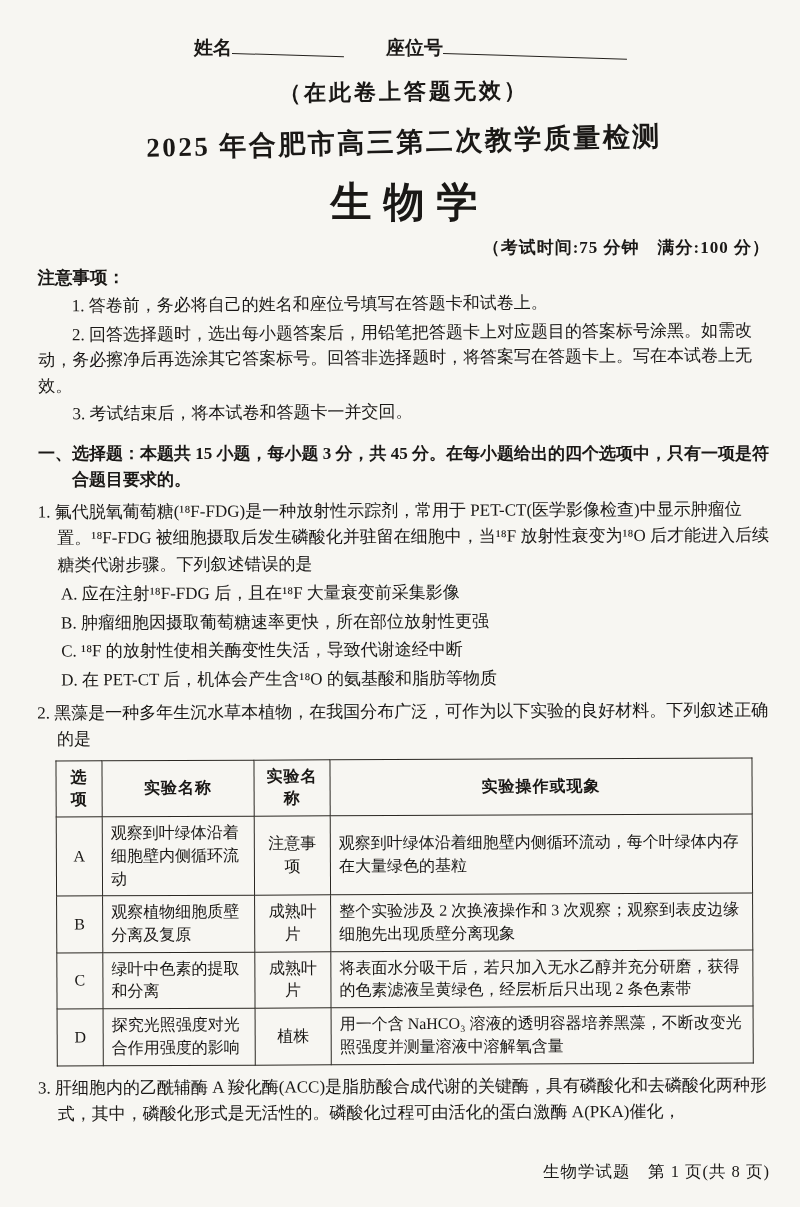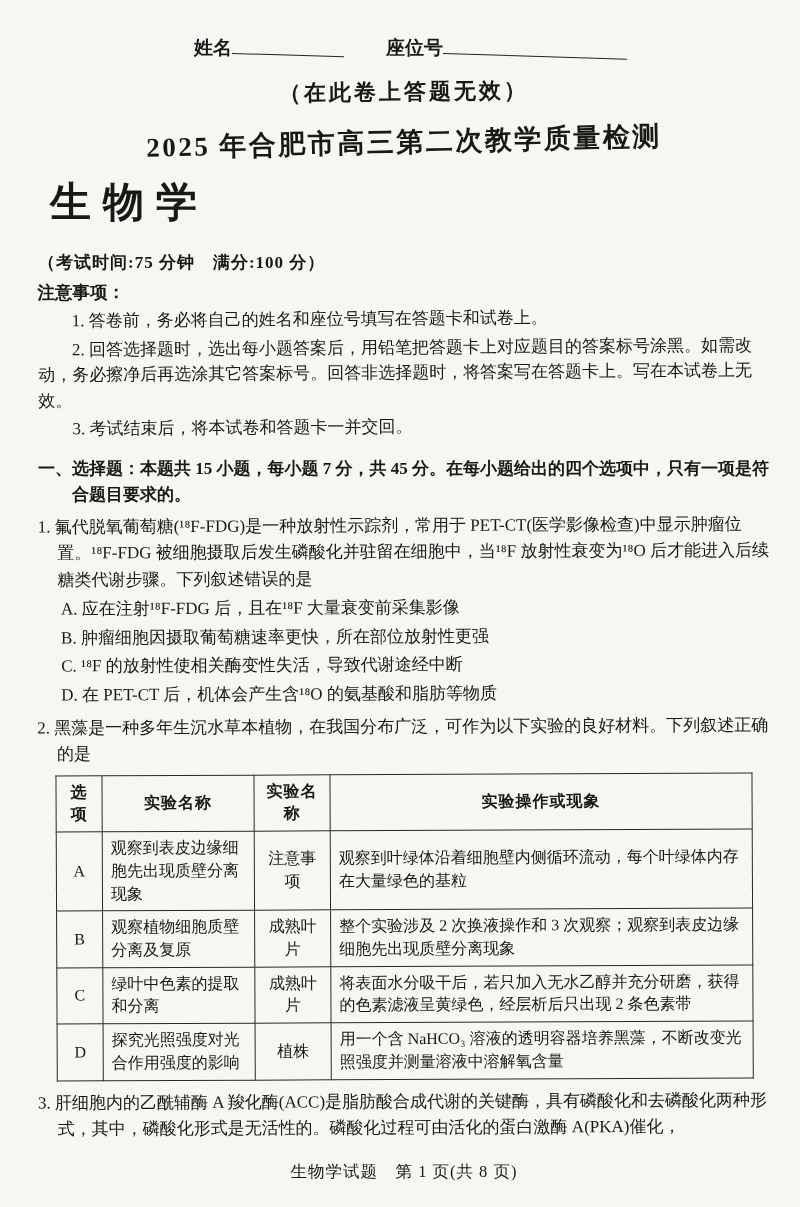--- a/index.html
+++ b/index.html
@@ -15,41 +15,41 @@
     display:flex;flex-direction:column;
     font-size:17px;line-height:1.5;
   }
   
   .name-row{margin-left:156px;font-size:19px;font-weight:700;white-space:nowrap;}
   .ul{display:inline-block;border-bottom:1.8px solid #24211e;height:0.95em;}
   .ul-name{width:112px;margin-right:42px;transform:rotate(1.6deg);transform-origin:left bottom;}
   .ul-seat{width:184px;transform:rotate(1.8deg);transform-origin:left bottom;}
   .invalid{text-align:center;font-weight:700;font-size:22px;margin-top:12px;letter-spacing:3px;transform:rotate(-0.7deg);}
   .title{text-align:center;font-weight:700;font-size:27px;margin-top:14px;letter-spacing:2.5px;transform:rotate(-1.3deg);}
-  .subject{text-align:left;font-weight:700;font-size:41px;margin-top:10px;letter-spacing:12px;text-indent:12px;}
-  .exam-info{text-align:left;font-weight:700;font-size:17px;margin-top:16px;letter-spacing:1px;}
+  .subject{text-align:center;font-weight:700;font-size:41px;margin-top:10px;letter-spacing:12px;text-indent:12px;}
+  .exam-info{text-align:right;font-weight:700;font-size:17px;margin-top:1px;letter-spacing:1px;}
   
   .notice{margin-top:2px;transform:rotate(-0.4deg);}
   .notice-head{font-weight:700;font-size:17.5px;}
   .notice p{margin:3px 0;text-indent:2em;}
   
   .section-head{font-weight:700;margin:13px 0 0;padding-left:2em;text-indent:-2em;line-height:1.55;}
   .q{margin-top:3px;transform:rotate(-0.25deg);}
   .stem{margin:2px 0;padding-left:1.15em;text-indent:-1.15em;line-height:1.55;}
   .qnum{margin-right:0.25em;}
   .opt{margin:3px 0;padding-left:1.35em;line-height:1.5;}
   
   table{border-collapse:collapse;margin:7px 0 4px 18px;table-layout:fixed;width:696px;
         font-size:16px;line-height:1.42;}
   th,td{border:1.7px solid #2b2823;padding:5px 8px;vertical-align:middle;}
   th{font-weight:600;text-align:center;letter-spacing:1px;}
   td.c{text-align:center;}
   td{text-align:left;}
   
-  .footer{margin-top:auto;text-align:center;font-size:16.5px;letter-spacing:1px;}
+  .footer{margin-top:auto;text-align:right;font-size:16.5px;letter-spacing:1px;}
 </style>
 </head>
 <body>
 
 <div class="sheet">
 
   <div class="name-row">
     <span>姓名</span><span class="ul ul-name"></span><span>座位号</span><span class="ul ul-seat"></span>
   </div>
 
@@ -61,21 +61,21 @@
 
   <div class="exam-info">（考试时间:75 分钟　满分:100 分）</div>
 
   <div class="notice">
     <div class="notice-head">注意事项：</div>
     <p>1. 答卷前，务必将自己的姓名和座位号填写在答题卡和试卷上。</p>
     <p>2. 回答选择题时，选出每小题答案后，用铅笔把答题卡上对应题目的答案标号涂黑。如需改动，务必擦净后再选涂其它答案标号。回答非选择题时，将答案写在答题卡上。写在本试卷上无效。</p>
     <p>3. 考试结束后，将本试卷和答题卡一并交回。</p>
   </div>
 
-  <p class="section-head">一、选择题：本题共 15 小题，每小题 7 分，共 45 分。在每小题给出的四个选项中，只有一项是符合题目要求的。</p>
+  <p class="section-head">一、选择题：本题共 15 小题，每小题 3 分，共 45 分。在每小题给出的四个选项中，只有一项是符合题目要求的。</p>
 
   <div class="q">
     <p class="stem"><span class="qnum">1.</span><span>氟代脱氧葡萄糖(¹⁸F-FDG)是一种放射性示踪剂，常用于 PET-CT(医学影像检查)中显示肿瘤位置。¹⁸F-FDG 被细胞摄取后发生磷酸化并驻留在细胞中，当¹⁸F 放射性衰变为¹⁸O 后才能进入后续糖类代谢步骤。下列叙述错误的是</span></p>
     <p class="opt">A. 应在注射¹⁸F-FDG 后，且在¹⁸F 大量衰变前采集影像</p>
     <p class="opt">B. 肿瘤细胞因摄取葡萄糖速率更快，所在部位放射性更强</p>
     <p class="opt">C. ¹⁸F 的放射性使相关酶变性失活，导致代谢途经中断</p>
     <p class="opt">D. 在 PET-CT 后，机体会产生含¹⁸O 的氨基酸和脂肪等物质</p>
   </div>
 
   <div class="q">
@@ -90,21 +90,21 @@
         </colgroup>
       <tbody>
           <tr>
         <th>选项</th>
         <th>实验名称</th>
         <th>实验名称</th>
         <th>实验操作或现象</th>
       </tr>
       <tr>
         <td class="c">A</td>
-        <td>观察到表皮边缘细胞先出现质壁分离现象</td>
+        <td>观察到叶绿体沿着细胞壁内侧循环流动</td>
         <td class="c">注意事项</td>
         <td>观察到叶绿体沿着细胞壁内侧循环流动，每个叶绿体内存在大量绿色的基粒</td>
       </tr>
       <tr>
         <td class="c">B</td>
         <td>观察植物细胞质壁分离及复原</td>
         <td class="c">成熟叶片</td>
         <td>整个实验涉及 2 次换液操作和 3 次观察；观察到表皮边缘细胞先出现质壁分离现象</td>
       </tr>
       <tr>

